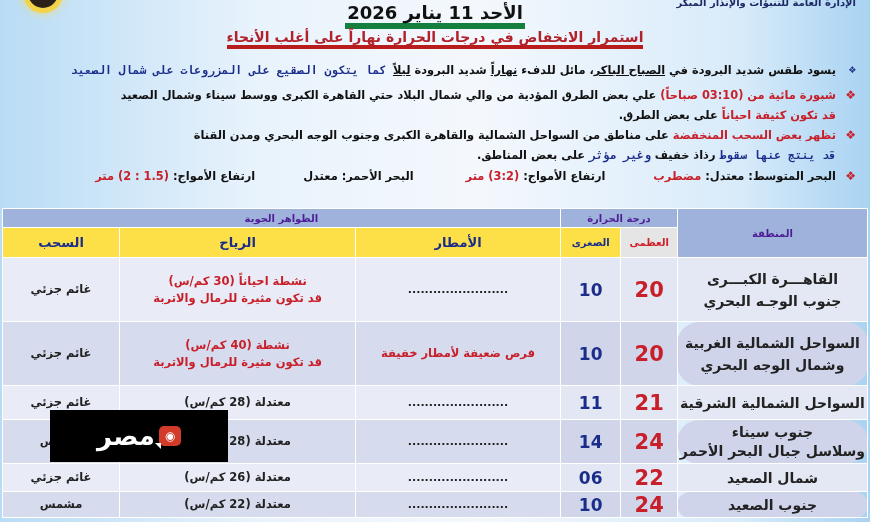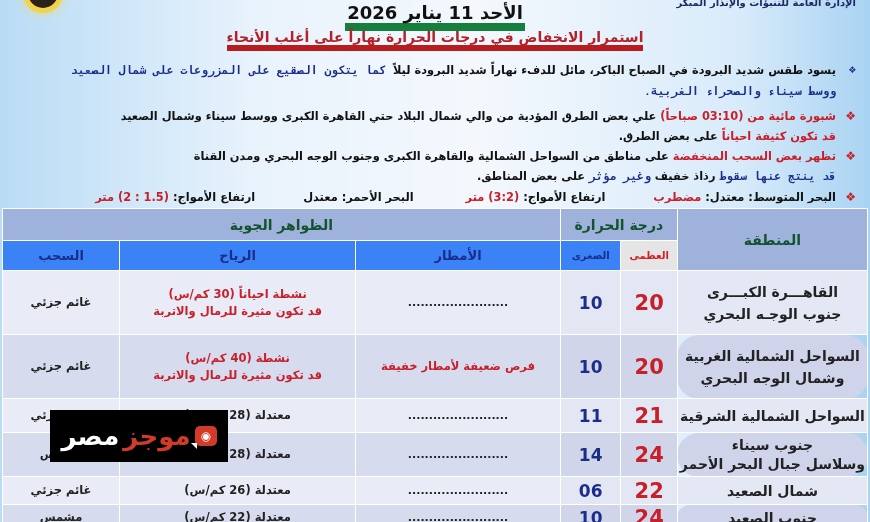--- a/index.html
+++ b/index.html
@@ -16,49 +16,49 @@
     box-shadow: 0 0 0 5px #f2d34a, 0 0 8px 6px rgba(250,220,80,0.6);
   }
   .org-name {
     position: absolute; right: 14px; top: -3px;
     font-size: 10px; font-weight: bold; color: #1e2a66; white-space: nowrap;
   }
   .date-title {
     position: absolute; left: 0; right: 0; top: 2px; text-align: center;
     font-size: 18px; font-weight: bold; color: #111;
   }
-  .date-title span { border-bottom: 8px solid #15803d; padding: 0 2px; }
+  .date-title span { border-bottom: 6px solid #15803d; padding: 0 2px; }
   .headline {
     position: absolute; left: 0; right: 0; top: 29px; text-align: center;
     font-size: 14px; font-weight: bold; color: #b3222b;
   }
-  .headline span { border-bottom: 6px solid #b91c1c; }
+  .headline span { border-bottom: 4px solid #b91c1c; }
 
   .bullets { position: absolute; right: 10px; left: 10px; top: 60px; font-size: 11.4px; font-weight: bold; line-height: 20px; color: #111; }
   .bullet { position: relative; padding-right: 24px; }
   .bullet .mark { position: absolute; right: 4px; top: 0; font-size: 12px; }
   .mark.blue { color: #1a2d8a; }
   .mark.red { color: #c8202a; }
   .red { color: #c8202a; }
   .blue { color: #1a2d8a; font-family: Liberation Mono, monospace; }
-  .u { }
+  .u { text-decoration: underline; }
   .b1 { margin-bottom: 4px; }
   .b2 { margin-bottom: 0px; }
 
   table.wx {
     position: absolute; left: 2px; top: 208px; width: 866px;
     border-collapse: collapse; direction: rtl; table-layout: fixed;
     font-weight: bold;
   }
   table.wx td, table.wx th {
     border: 1px solid #ffffff; text-align: center; vertical-align: middle;
   }
-  .h-top { background: #9fb2dc; height: 32px; font-size: 14px; color: #14532d; }
+  .h-top { background: #9fb2dc; height: 19px; font-size: 10px; color: #4c1d95; }
   .h-top.region { background: #9fb2dc; }
-  .h-sub { background: #3b82f6; height: 30px; font-size: 13px; color: #1a2d8a; }
+  .h-sub { background: #fde047; height: 30px; font-size: 13px; color: #1a2d8a; }
   .h-sub.max { color: #d0202a; font-size: 10px; background: #e5e5e5; }
   .h-sub.min { color: #1a2d8a; font-size: 10px; }
   .region-cell { background: #e4e8f4; font-size: 14px; color: #222; line-height: 22px; }
   tr.alt .region-cell { background: #cfd4ea; border-radius: 22px; }
   .tmax { font-size: 21px; color: #c8202a; background: #e3e6f3; }
   .tmin { font-size: 17px; color: #1a2d8a; background: #e3e6f3; }
   tr.alt .tmax, tr.alt .tmin { background: #d0d5ea; }
   .cell { font-size: 11.5px; color: #222; background: #e9ecf6; line-height: 17px; }
   tr.alt .cell { background: #d6dbee; }
   .cell.redtxt { color: #c8202a; }
@@ -84,21 +84,20 @@
 
 <div class="logo-emblem"></div>
 <div class="org-name">الإدارة العامة للتنبؤات والإنذار المبكر</div>
 <div class="date-title"><span>الأحد 11 يناير 2026</span></div>
 <div class="headline"><span>استمرار الانخفاض في درجات الحرارة نهاراً على أغلب الأنحاء</span></div>
 
 <div class="bullets">
   <div class="bullet b1">
     <span class="mark blue">❖</span>
     <span>يسود طقس </span><span>شديد البرودة في </span><span class="u">الصباح الباكر</span><span>، مائل للدفء </span><span class="u">نهاراً</span><span> شديد البرودة </span><span class="u">ليلاً</span><span class="blue">  كما يتكون الصقيع على المزروعات على شمال الصعيد</span><br>
-    <span class="blue">ووسط سيناء والصحراء الغربية.</span>
   </div>
   <div class="bullet b2">
     <span class="mark red">❖</span>
     <span class="red">شبورة مائية من (03:10 صباحاً)</span><span> علي بعض الطرق المؤدية من والي شمال البلاد حتي القاهرة الكبرى ووسط سيناء  وشمال الصعيد</span><br>
     <span class="red">قد تكون كثيفة احياناً</span><span> على بعض الطرق.</span>
   </div>
   <div class="bullet b3">
     <span class="mark red">❖</span>
     <span class="red">تظهر بعض السحب المنخفضة</span><span> على مناطق من السواحل الشمالية والقاهرة الكبرى وجنوب الوجه البحري ومدن القناة</span><br>
     <span class="blue">قد ينتج عنها سقوط</span><span> رذاذ خفيف </span><span class="blue">وغير مؤثر</span><span> على بعض المناطق.</span>
@@ -205,15 +204,14 @@
     <td class="tmin">10</td>
     <td class="cell dots">........................</td>
     <td class="cell">معتدلة (22 كم/س)</td>
     <td class="cell">مشمس</td>
   </tr>
 </tbody>
   </table>
 
 <div class="watermark">
   <span class="wm-icon">◉</span>
-  <span class="wm-red">موجز</span>
   <span class="wm-white">مصر</span>
 </div>
 
 </body></html>

